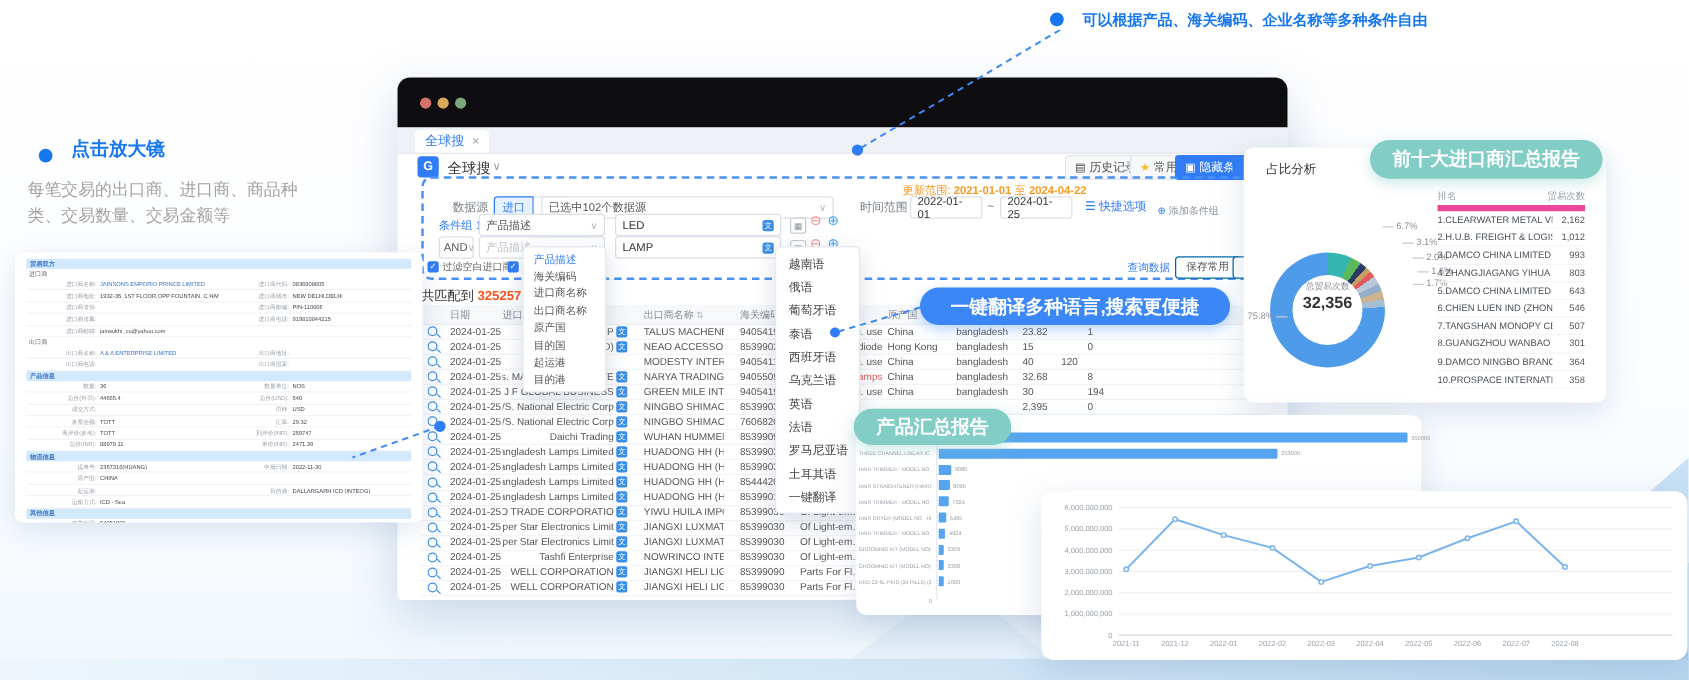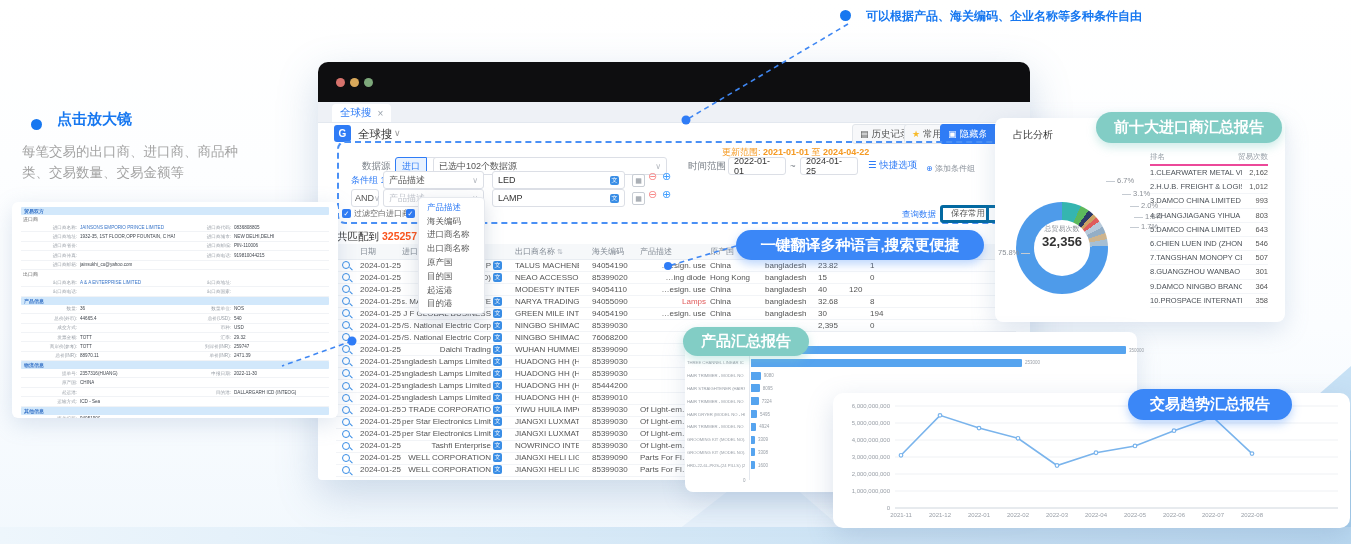--- a/index.html
+++ b/index.html
@@ -51,21 +51,21 @@
   .bluelink{color:#2f7cf6;font-size:9.5px;}
   .ticon{width:9px;height:9px;background:#3a8ee6;border-radius:2px;color:#fff;font-size:6px;display:inline-flex;
          align-items:center;justify-content:center;flex:none;}
   .gicon{width:11px;height:11px;border:1px solid #c8cdd4;border-radius:2px;color:#8a919a;font-size:7px;
          display:inline-flex;align-items:center;justify-content:center;background:#fff;}
   .opminus{color:#f78989;font-size:11px;}
   .opplus{color:#409eff;font-size:11px;}
   .cb{width:9px;height:9px;background:#2f7cf6;border-radius:2px;color:#fff;font-size:7px;line-height:9px;
       text-align:center;display:inline-block;}
   .cblbl{font-size:8px;color:#666;margin-left:3px;}
-  .btn-sm{height:18px;border:3px solid #0369a1;border-radius:3px;background:#fff;font-size:8.5px;color:#555;
+  .btn-sm{height:18px;border:1px solid #0369a1;border-radius:3px;background:#fff;font-size:8.5px;color:#555;
           display:flex;align-items:center;padding:0 8px;box-sizing:border-box;white-space:nowrap;}
   
   #result-line{left:19px;top:168px;font-size:10.5px;color:#333;}
   #result-line b{color:#fa541c;padding:0 3px;}
   #dtable{left:18px;top:182px;width:680px;height:232px;font-size:8px;color:#555;}
   .thead{position:absolute;left:0;top:0;width:680px;height:15px;background:#f6f8fa;border-bottom:1px solid #e9edf2;color:#828a94;}
   .trow{position:absolute;left:0;width:680px;height:12.05px;border-bottom:1px solid #f2f4f7;}
   .cell{position:absolute;top:0;height:100%;display:flex;align-items:center;overflow:hidden;white-space:nowrap;}
   .cell.r{justify-content:flex-end;}
   .red{color:#e05c5c;}
@@ -95,21 +95,21 @@
   #share .ttl{left:18px;top:10px;font-size:10px;color:#333;}
   #donut{left:21px;top:84px;width:92px;height:92px;border-radius:50%;}
   #donut-hole{left:39px;top:102px;width:56px;height:56px;border-radius:50%;background:#fff;}
   #donut-c1{left:25px;top:106px;width:84px;text-align:center;font-size:7px;color:#8a8f96;}
   #donut-c2{left:25px;top:116px;width:84px;text-align:center;font-size:13px;font-weight:bold;color:#333;}
   .pct{font-size:7.5px;color:#8a8f96;white-space:nowrap;}
   .pct::before{content:"";display:inline-block;width:9px;height:1px;background:#c5cbd2;vertical-align:middle;margin-right:2px;}
   .pct.l::before{display:none;}
   .pct.l::after{content:"";display:inline-block;width:9px;height:1px;background:#c5cbd2;vertical-align:middle;margin-left:2px;}
   #ranks{left:155px;top:32px;width:118px;}
-  #rank-head{display:flex;justify-content:space-between;font-size:7.5px;color:#99a0a8;height:14px;align-items:center;border-bottom:2px solid #ec4899;}
+  #rank-head{display:flex;justify-content:space-between;font-size:7.5px;color:#99a0a8;height:14px;align-items:center;border-bottom:5px solid #ec4899;}
   .rk{display:flex;justify-content:space-between;font-size:7.5px;color:#4a5057;height:13.2px;align-items:center;border-bottom:1px solid #f3f5f8;}
   .rk .nm{white-space:nowrap;overflow:hidden;max-width:92px;}
   .rk .vl{color:#555;}
   
   #barpanel{left:685px;top:332px;width:452px;height:160px;background:#fff;border-radius:8px;z-index:6;
             box-shadow:0 8px 24px rgba(110,140,180,.2);}
   .baxis{position:absolute;left:64px;top:8px;width:1px;height:140px;background:#e4e8ee;}
   .brow-lbl{position:absolute;width:58px;text-align:right;font-size:4.2px;color:#9aa0a8;white-space:nowrap;overflow:hidden;}
   .bbar{position:absolute;height:8px;background:#56a4ef;border-radius:0 1px 1px 0;}
   .bval{position:absolute;font-size:4.5px;color:#9aa0a8;white-space:nowrap;}
@@ -1058,20 +1058,33 @@
       <div class="it on">产品描述</div>
       <div class="it">海关编码</div>
       <div class="it">进口商名称</div>
       <div class="it">出口商名称</div>
       <div class="it">原产国</div>
       <div class="it">目的国</div>
       <div class="it">起运港</div>
       <div class="it">目的港</div>
     </div>
 
+  <div id="lang-dd" class="abs dd">
+      <div class="it">越南语</div>
+      <div class="it">俄语</div>
+      <div class="it">葡萄牙语</div>
+      <div class="it">泰语</div>
+      <div class="it">西班牙语</div>
+      <div class="it">乌克兰语</div>
+      <div class="it">英语</div>
+      <div class="it">法语</div>
+      <div class="it">罗马尼亚语</div>
+      <div class="it">土耳其语</div>
+      <div class="it">一键翻译</div>
+    </div>
 
   <div id="share" class="abs">
     <div class="abs ttl">占比分析</div>
     <div id="donut" class="abs" style="background: conic-gradient(rgb(53, 181, 176) 0%, rgb(53, 181, 176) 6.7%, rgb(92, 184, 92) 6.7%, rgb(92, 184, 92) 9.8%, rgb(43, 58, 103) 9.8%, rgb(43, 58, 103) 11.8%, rgb(201, 160, 99) 11.8%, rgb(201, 160, 99) 13.4%, rgb(224, 92, 92) 13.4%, rgb(224, 92, 92) 15.1%, rgb(183, 201, 218) 15.1%, rgb(183, 201, 218) 17.375%, rgb(147, 174, 198) 17.375%, rgb(147, 174, 198) 19.65%, rgb(205, 180, 142) 19.65%, rgb(205, 180, 142) 21.925%, rgb(166, 191, 212) 21.925%, rgb(166, 191, 212) 24.2%, rgb(78, 155, 234) 24.2%, rgb(78, 155, 234) 100%);"></div>
     <div id="donut-hole" class="abs"></div>
     <div id="donut-c1" class="abs">总贸易次数</div>
     <div id="donut-c2" class="abs">32,356</div>
     <div class="abs pct l" style="left:3px;top:130px;">75.8%</div>
     <div class="abs pct" style="left:111px;top:58px;">6.7%</div>
     <div class="abs pct" style="left:127px;top:71px;">3.1%</div>
@@ -1200,21 +1213,20 @@
         <circle cx="302" cy="52.95" r="1.8" fill="#fff" stroke="#7ab4ec" stroke-width="1.2"></circle>
         <circle cx="341" cy="37.650000000000006" r="1.8" fill="#fff" stroke="#7ab4ec" stroke-width="1.2"></circle>
         <circle cx="380" cy="24.049999999999997" r="1.8" fill="#fff" stroke="#7ab4ec" stroke-width="1.2"></circle>
         <circle cx="419" cy="60.6" r="1.8" fill="#fff" stroke="#7ab4ec" stroke-width="1.2"></circle>
       </svg>
   </div>
 
   <div class="abs pill blue" style="left:736px;top:230px;width:248px;height:30px;font-size:15px;">一键翻译多种语言,搜索更便捷</div>
   <div class="abs pill teal" style="left:683px;top:327px;width:126px;height:29px;font-size:15px;">产品汇总报告</div>
   <div class="abs pill teal" style="left:1096px;top:112px;width:186px;height:31px;font-size:15px;">前十大进口商汇总报告</div>
-  <div class="abs pill blue" style="left:1128px;top:389px;width:164px;height:31px;font-size:15px;">交易趋势汇总报告</div>
 
   <svg id="conn" class="abs">
     <line x1="848" y1="24" x2="686" y2="120" stroke="#3f87f3" stroke-width="1.6" stroke-dasharray="5 4"></line>
     <circle cx="686" cy="120" r="4.5" fill="#2f7cf6"></circle>
     <line x1="352" y1="341" x2="282" y2="366" stroke="#3f87f3" stroke-width="1.6" stroke-dasharray="5 4"></line>
     <circle cx="352" cy="341" r="4.5" fill="#2f7cf6"></circle>
     <line x1="736" y1="246" x2="668" y2="266" stroke="#3f87f3" stroke-width="1.6" stroke-dasharray="5 4"></line>
     <circle cx="668" cy="266" r="4" fill="#2f7cf6"></circle>
   </svg>
 

